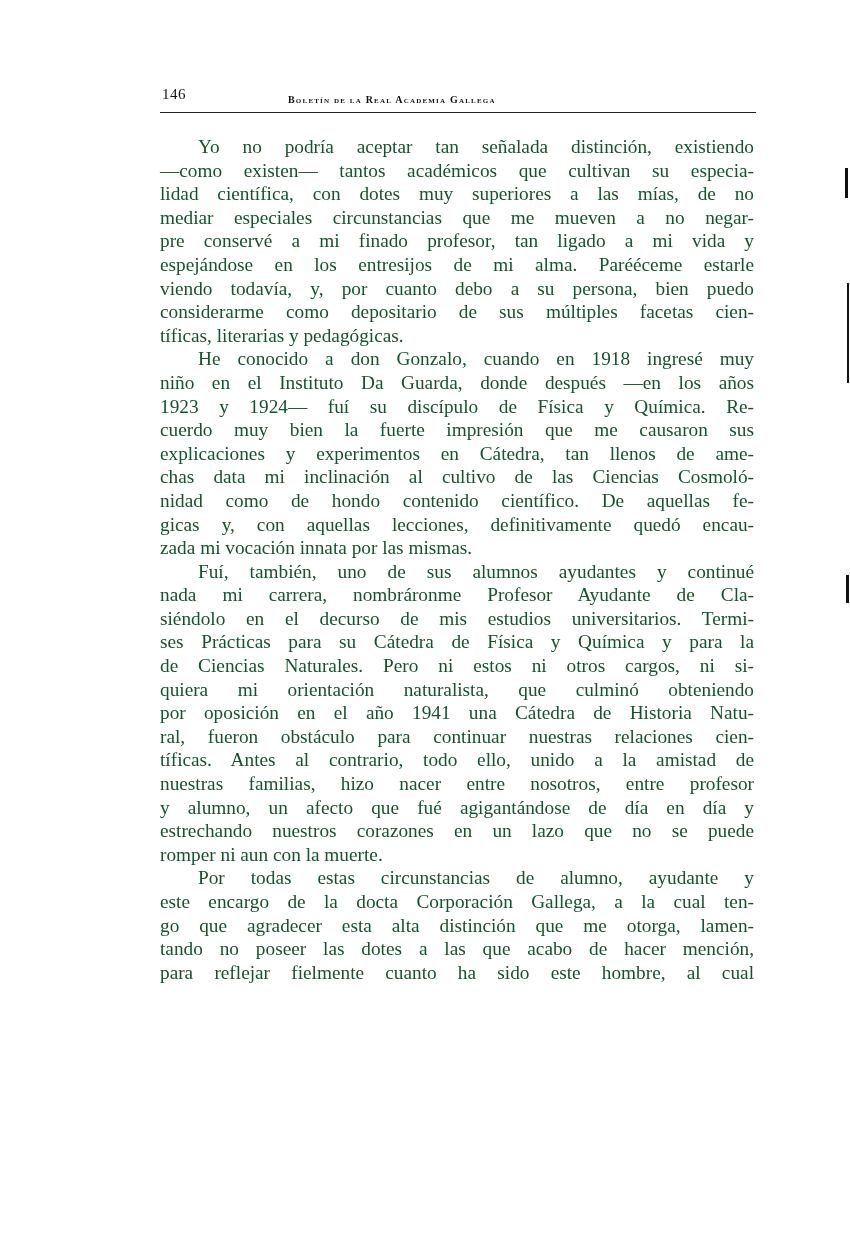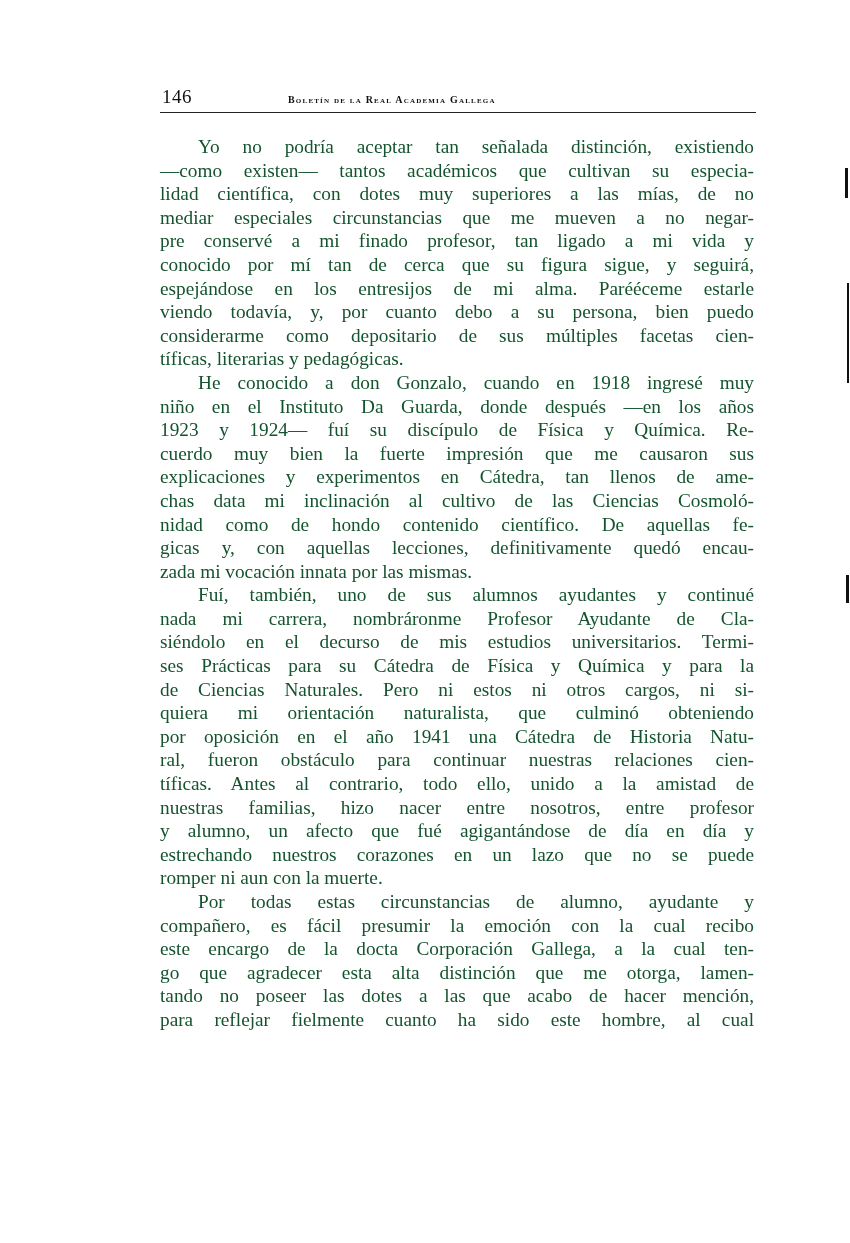--- a/index.html
+++ b/index.html
@@ -3,21 +3,21 @@
   <meta charset="utf-8">
   <style>
     html, body { margin: 0; padding: 0; background: #ffffff; }
     body { width: 850px; height: 1243px; position: relative; overflow: hidden; }
     .page { position: absolute; left: 0; top: 0; width: 850px; height: 1243px; background: #fff; }
     .running-head {
       position: absolute; left: 160px; top: 86px; width: 595px; height: 24px;
       font-family: "Liberation Serif", serif; color: #111;
     }
     .page-number {
-      position: absolute; left: 2px; top: 0; font-size: 19px; letter-spacing: 0.5px;
+      position: absolute; left: 2px; top: 0; font-size: 15px; letter-spacing: 0.5px;
     }
     .journal-title {
       position: absolute; left: 128px; top: 8px; font-size: 10px; font-weight: bold;
       font-variant: small-caps; letter-spacing: 1.2px; white-space: nowrap;
     }
     .head-rule {
       position: absolute; left: 160px; top: 112px; width: 596px; height: 0;
       border-top: 1.3px solid #222;
     }
     .body-text {
@@ -45,21 +45,20 @@
   </div>
   <div class="head-rule"></div>
 
   <div class="body-text" id="body-text">
       <div>
         <span class="line indent">Yo no podría aceptar tan señalada distinción, existiendo</span>
         <span class="line">—como existen— tantos académicos que cultivan su especia-</span>
         <span class="line">lidad científica, con dotes muy superiores a las mías, de no</span>
         <span class="line">mediar especiales circunstancias que me mueven a no negar-</span>
         <span class="line">pre conservé a mi finado profesor, tan ligado a mi vida y</span>
-        <span class="line">conocido por mí tan de cerca que su figura sigue, y seguirá,</span>
         <span class="line">espejándose en los entresijos de mi alma. Parééceme estarle</span>
         <span class="line">viendo todavía, y, por cuanto debo a su persona, bien puedo</span>
         <span class="line">considerarme como depositario de sus múltiples facetas cien-</span>
         <span class="line last">tíficas, literarias y pedagógicas.</span>
       </div>
       <div>
         <span class="line indent">He conocido a don Gonzalo, cuando en 1918 ingresé muy</span>
         <span class="line">niño en el Instituto Da Guarda, donde después —en los años</span>
         <span class="line">1923 y 1924— fuí su discípulo de Física y Química. Re-</span>
         <span class="line">cuerdo muy bien la fuerte impresión que me causaron sus</span>
@@ -79,21 +78,20 @@
         <span class="line">por oposición en el año 1941 una Cátedra de Historia Natu-</span>
         <span class="line">ral, fueron obstáculo para continuar nuestras relaciones cien-</span>
         <span class="line">tíficas. Antes al contrario, todo ello, unido a la amistad de</span>
         <span class="line">nuestras familias, hizo nacer entre nosotros, entre profesor</span>
         <span class="line">y alumno, un afecto que fué agigantándose de día en día y</span>
         <span class="line">estrechando nuestros corazones en un lazo que no se puede</span>
         <span class="line last">romper ni aun con la muerte.</span>
       </div>
       <div>
         <span class="line indent">Por todas estas circunstancias de alumno, ayudante y</span>
-        <span class="line">compañero, es fácil presumir la emoción con la cual recibo</span>
         <span class="line">este encargo de la docta Corporación Gallega, a la cual ten-</span>
         <span class="line">go que agradecer esta alta distinción que me otorga, lamen-</span>
         <span class="line">tando no poseer las dotes a las que acabo de hacer mención,</span>
         <span class="line">para reflejar fielmente cuanto ha sido este hombre, al cual</span>
       </div>
     </div>
 
   <div class="margin-mark" style="left:845px;top:168px;width:3px;height:30px;"></div>
   <div class="margin-mark" style="left:847px;top:283px;width:2px;height:100px;"></div>
   <div class="margin-mark" style="left:846px;top:575px;width:3px;height:28px;"></div>

